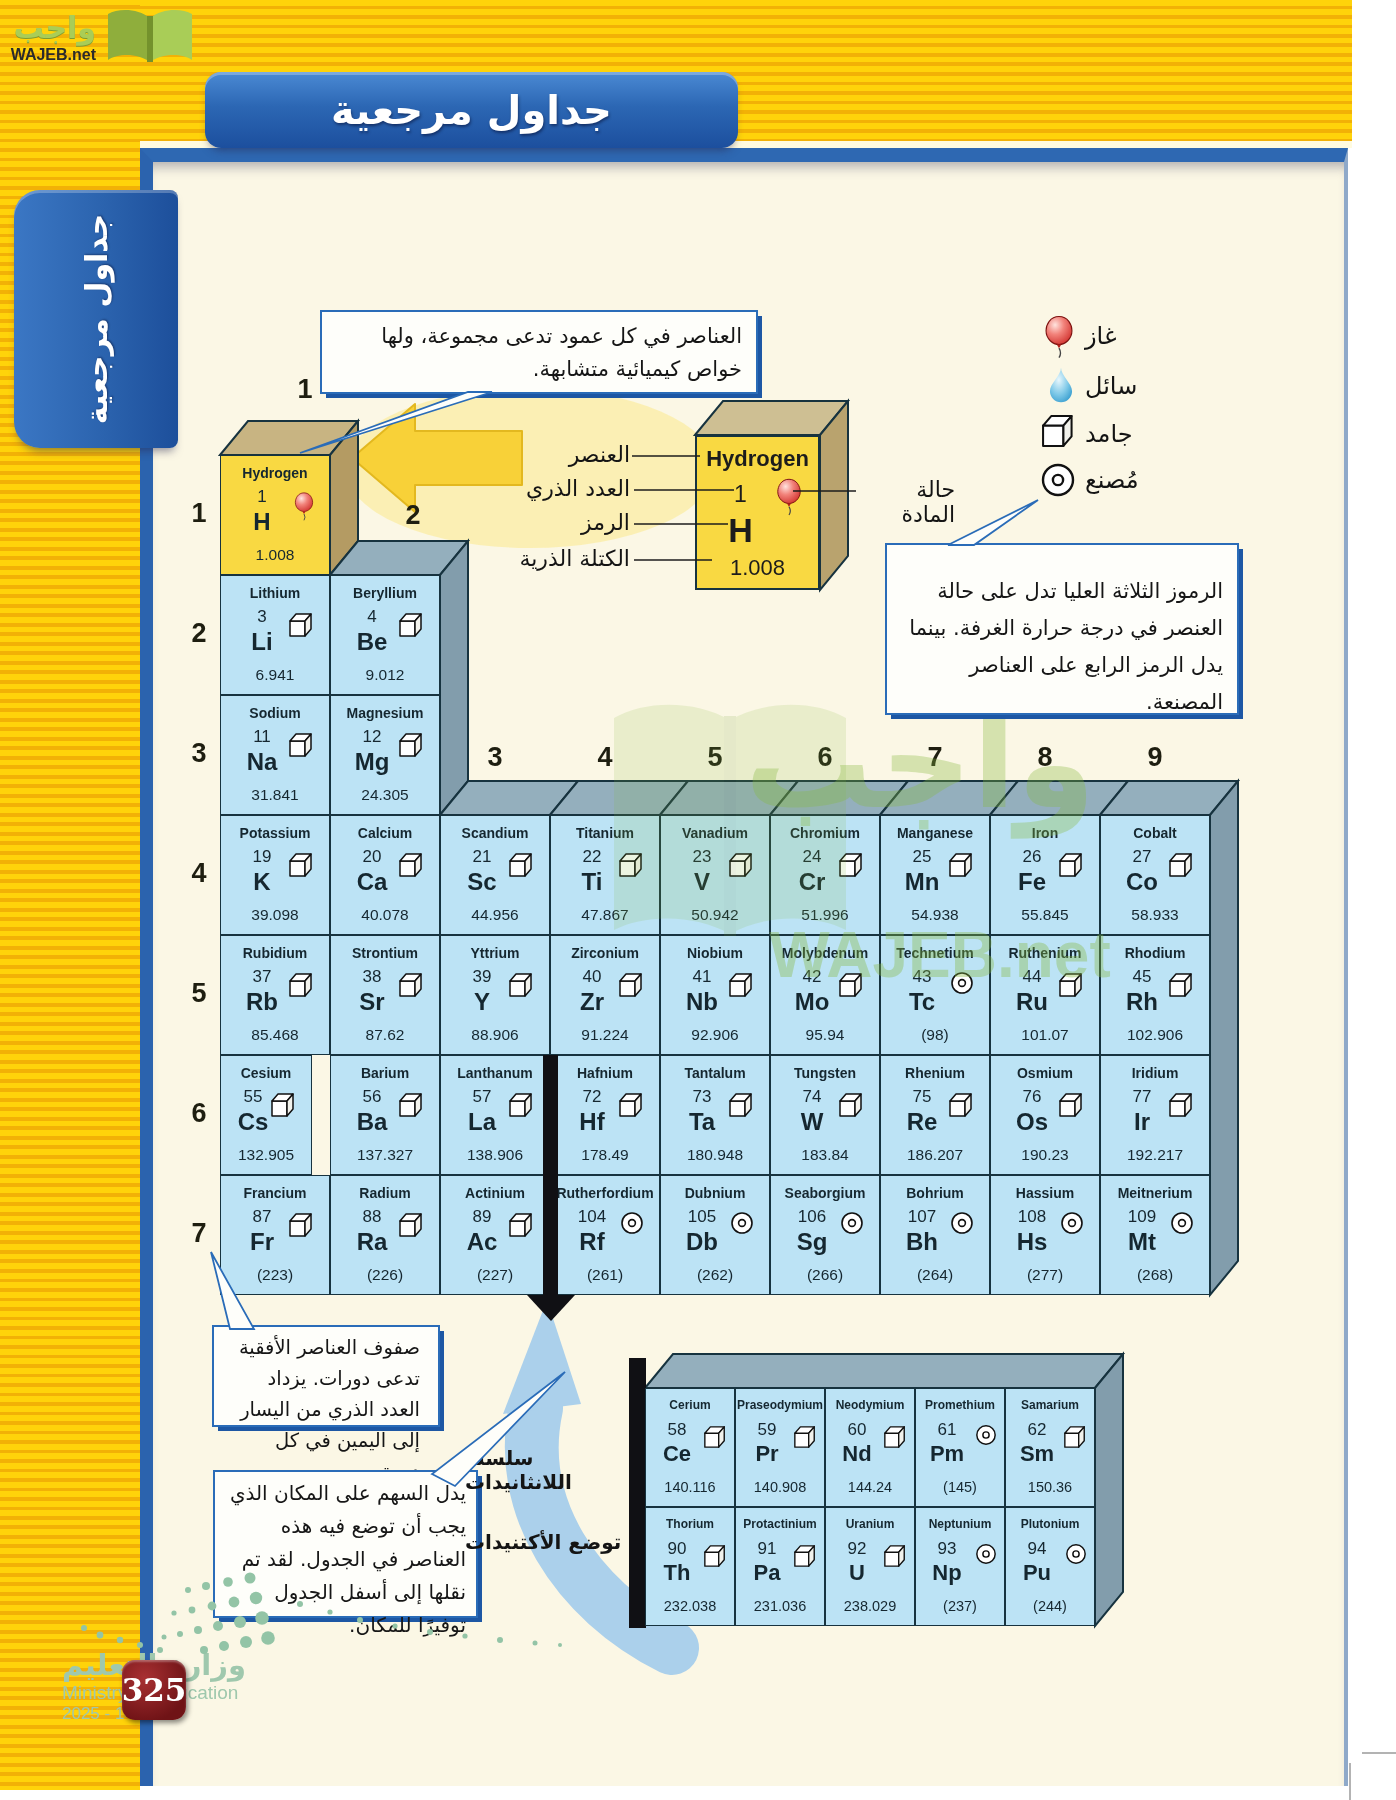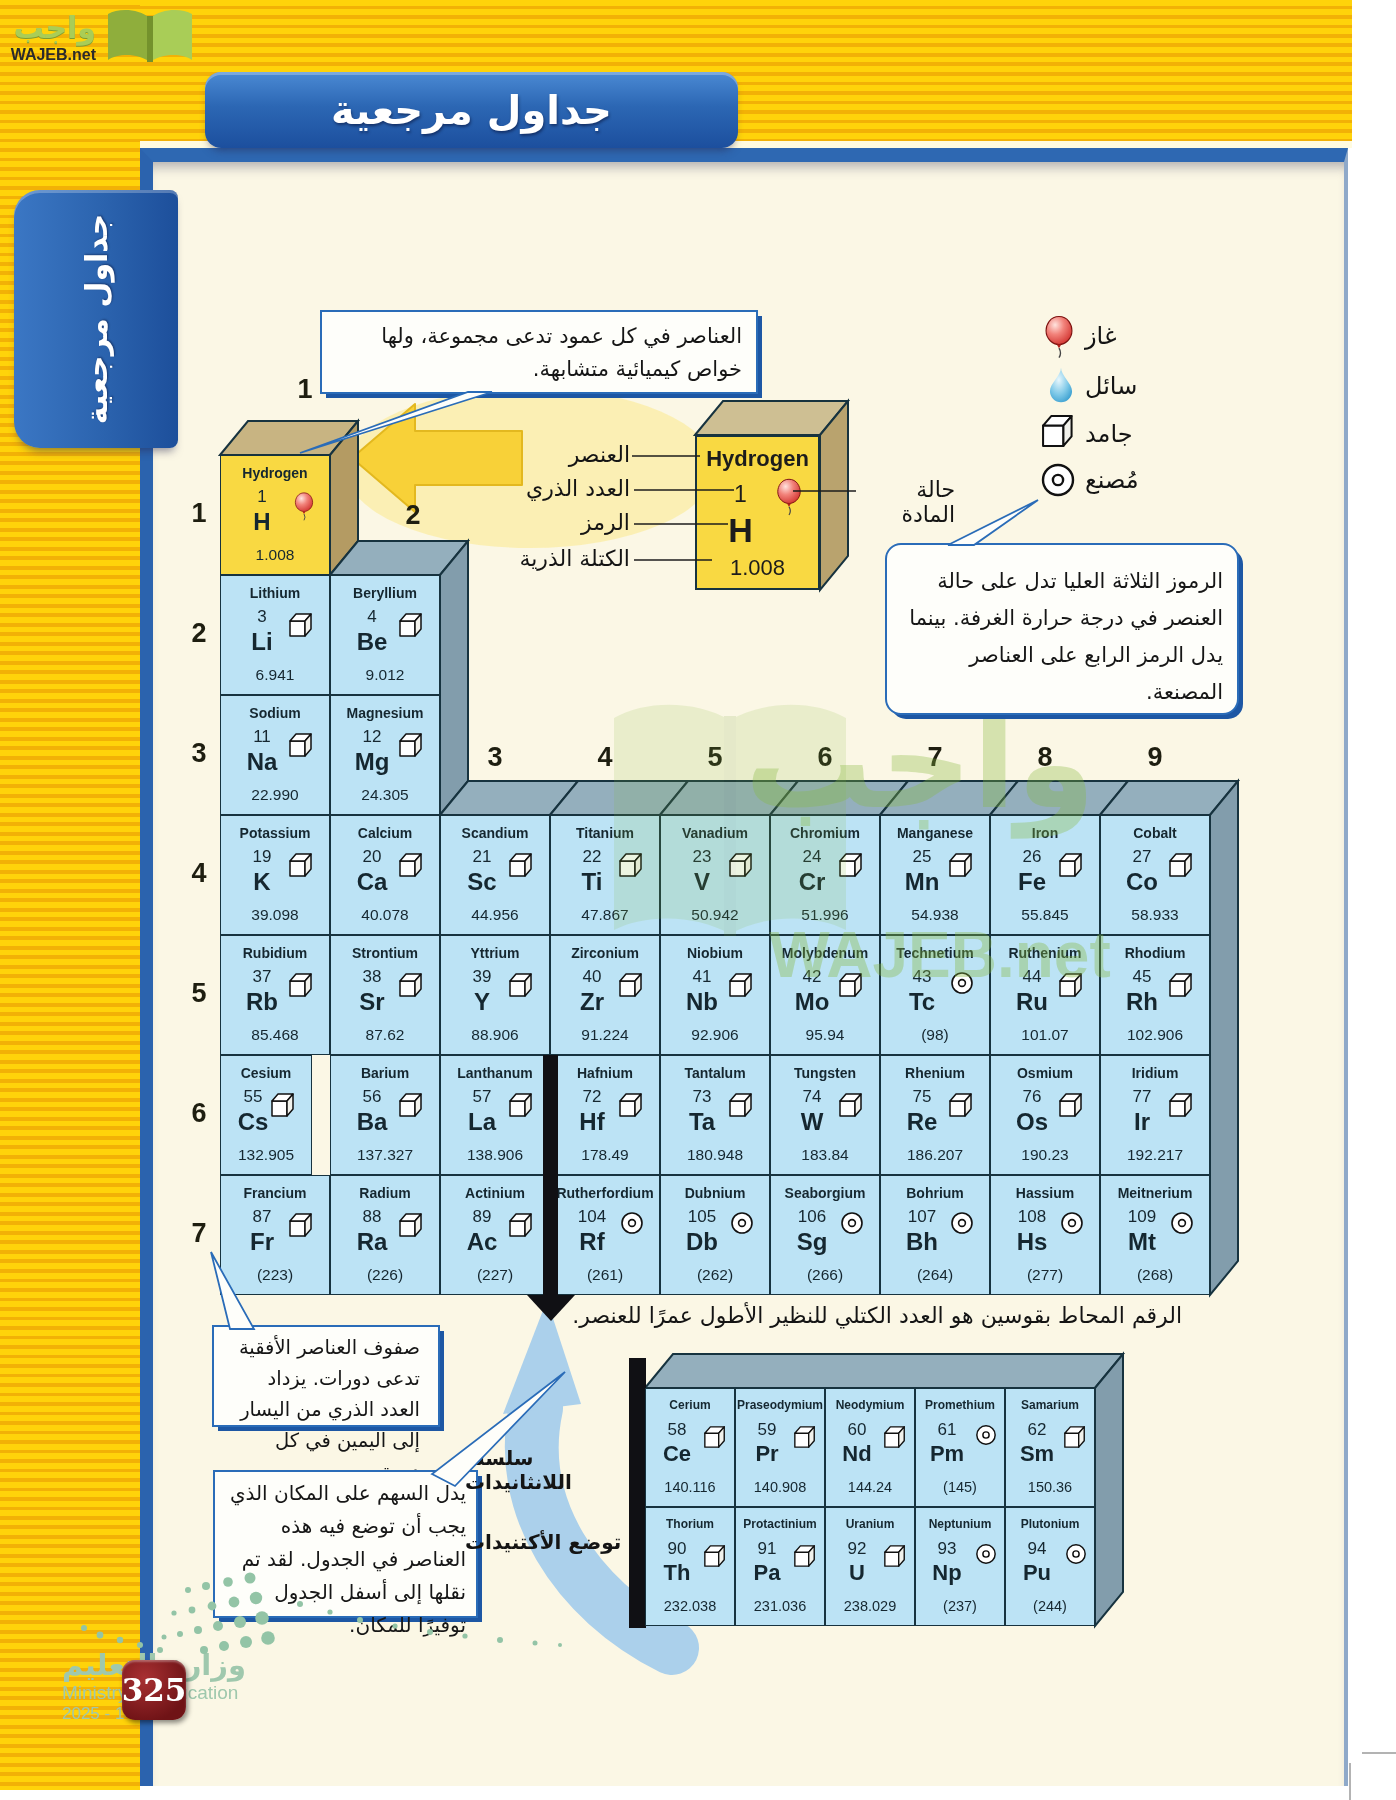--- a/index.html
+++ b/index.html
@@ -74,21 +74,21 @@
 
   
   .ann{position:absolute;z-index:4;direction:rtl;text-align:right;color:#141414;font-size:22px;}
   .ann-r{text-align:right;}
 
   
   .callout{position:absolute;z-index:4;box-sizing:border-box;background:#fefefa;
            border:2.5px solid #2a6cb8;box-shadow:5px 5px 0 -1px #1d57a4;
            direction:rtl;text-align:right;color:#161616;padding:8px 14px;}
   .co1{left:320px;top:310px;width:438px;height:84px;font-size:21px;line-height:33px;}
-  .co4{left:885px;top:543px;width:354px;height:172px;font-size:21px;line-height:37px;padding-top:18px;border-radius:16px;}
+  .co4{left:885px;top:543px;width:354px;height:172px;font-size:21px;line-height:37px;padding-top:28px;}
   .co2{left:212px;top:1325px;width:228px;height:102px;font-size:19.5px;line-height:31px;padding:5px 18px;}
   .co3{left:213px;top:1470px;width:265px;height:148px;font-size:20px;line-height:33px;padding:5px 10px;}
 
   .mass-note{position:absolute;left:540px;top:1303px;width:642px;z-index:4;direction:rtl;
              font-size:22px;color:#141414;}
   .series-label{position:absolute;z-index:4;width:172px;text-align:left;direction:rtl;
              font-size:20px;font-weight:bold;color:#141414;}
 
   
   .legend-item-label{position:absolute;z-index:4;font-size:24px;color:#141414;}
@@ -198,21 +198,21 @@
       </div>
       <div class="cell" style="left:220px;top:695px;width:110px;height:120px">
         <span class="nm">Sodium</span>
         <span class="num">11</span>
         <span class="icon"><svg width="26" height="28" viewBox="0 0 26 28">
             <polygon points="2,10 17,10 17,25 2,25" fill="#fff" stroke="#111" stroke-width="1.5" stroke-linejoin="round"></polygon>
             <polygon points="2,10 8,3 23,3 17,10" fill="#fff" stroke="#111" stroke-width="1.5" stroke-linejoin="round"></polygon>
             <polygon points="17,25 17,10 23,3 23,18" fill="#f2f2ec" stroke="#111" stroke-width="1.5" stroke-linejoin="round"></polygon>
           </svg></span>
         <span class="sym">Na</span>
-        <span class="mass">22.990</span>
+        <span class="mass">31.841</span>
       </div>
       <div class="cell" style="left:330px;top:695px;width:110px;height:120px">
         <span class="nm">Magnesium</span>
         <span class="num">12</span>
         <span class="icon"><svg width="26" height="28" viewBox="0 0 26 28">
             <polygon points="2,10 17,10 17,25 2,25" fill="#fff" stroke="#111" stroke-width="1.5" stroke-linejoin="round"></polygon>
             <polygon points="2,10 8,3 23,3 17,10" fill="#fff" stroke="#111" stroke-width="1.5" stroke-linejoin="round"></polygon>
             <polygon points="17,25 17,10 23,3 23,18" fill="#f2f2ec" stroke="#111" stroke-width="1.5" stroke-linejoin="round"></polygon>
           </svg></span>
         <span class="sym">Mg</span>
@@ -802,21 +802,20 @@
   </span>
   <span class="legend-item-label" style="left:1085px;top:322px">غاز</span>
   <span class="legend-item-label" style="left:1085px;top:372px">سائل</span>
   <span class="legend-item-label" style="left:1085px;top:420px">جامد</span>
   <span class="legend-item-label" style="left:1085px;top:466px">مُصنع</span>
 
   <div class="callout co1">العناصر في كل عمود تدعى مجموعة، ولها خواص كيميائية متشابهة.</div>
   <div class="callout co4">الرموز الثلاثة العليا تدل على حالة العنصر في درجة حرارة الغرفة. بينما يدل الرمز الرابع على العناصر المصنعة.</div>
   <div class="callout co2">صفوف العناصر الأفقية تدعى دورات. يزداد العدد الذري من اليسار إلى اليمين في كل دورة.</div>
   <div class="callout co3">يدل السهم على المكان الذي يجب أن توضع فيه هذه العناصر في الجدول. لقد تم نقلها إلى أسفل الجدول توفيرًا للمكان.</div>
-  <div class="mass-note">الرقم المحاط بقوسين هو العدد الكتلي للنظير الأطول عمرًا للعنصر.</div>
 
   <div class="series-label" style="left:465px;top:1446px">سلسلة اللانثانيدات</div>
   <div class="series-label" style="left:465px;top:1530px">توضع الأكتنيدات</div>
 
   <div class="ministry">
     <div class="l1">وزارة التعليم</div>
     <div class="l2">Ministry of Education</div>
     <div class="l3">2025 - 1447</div>
   </div>
   <div class="badge">325</div>

